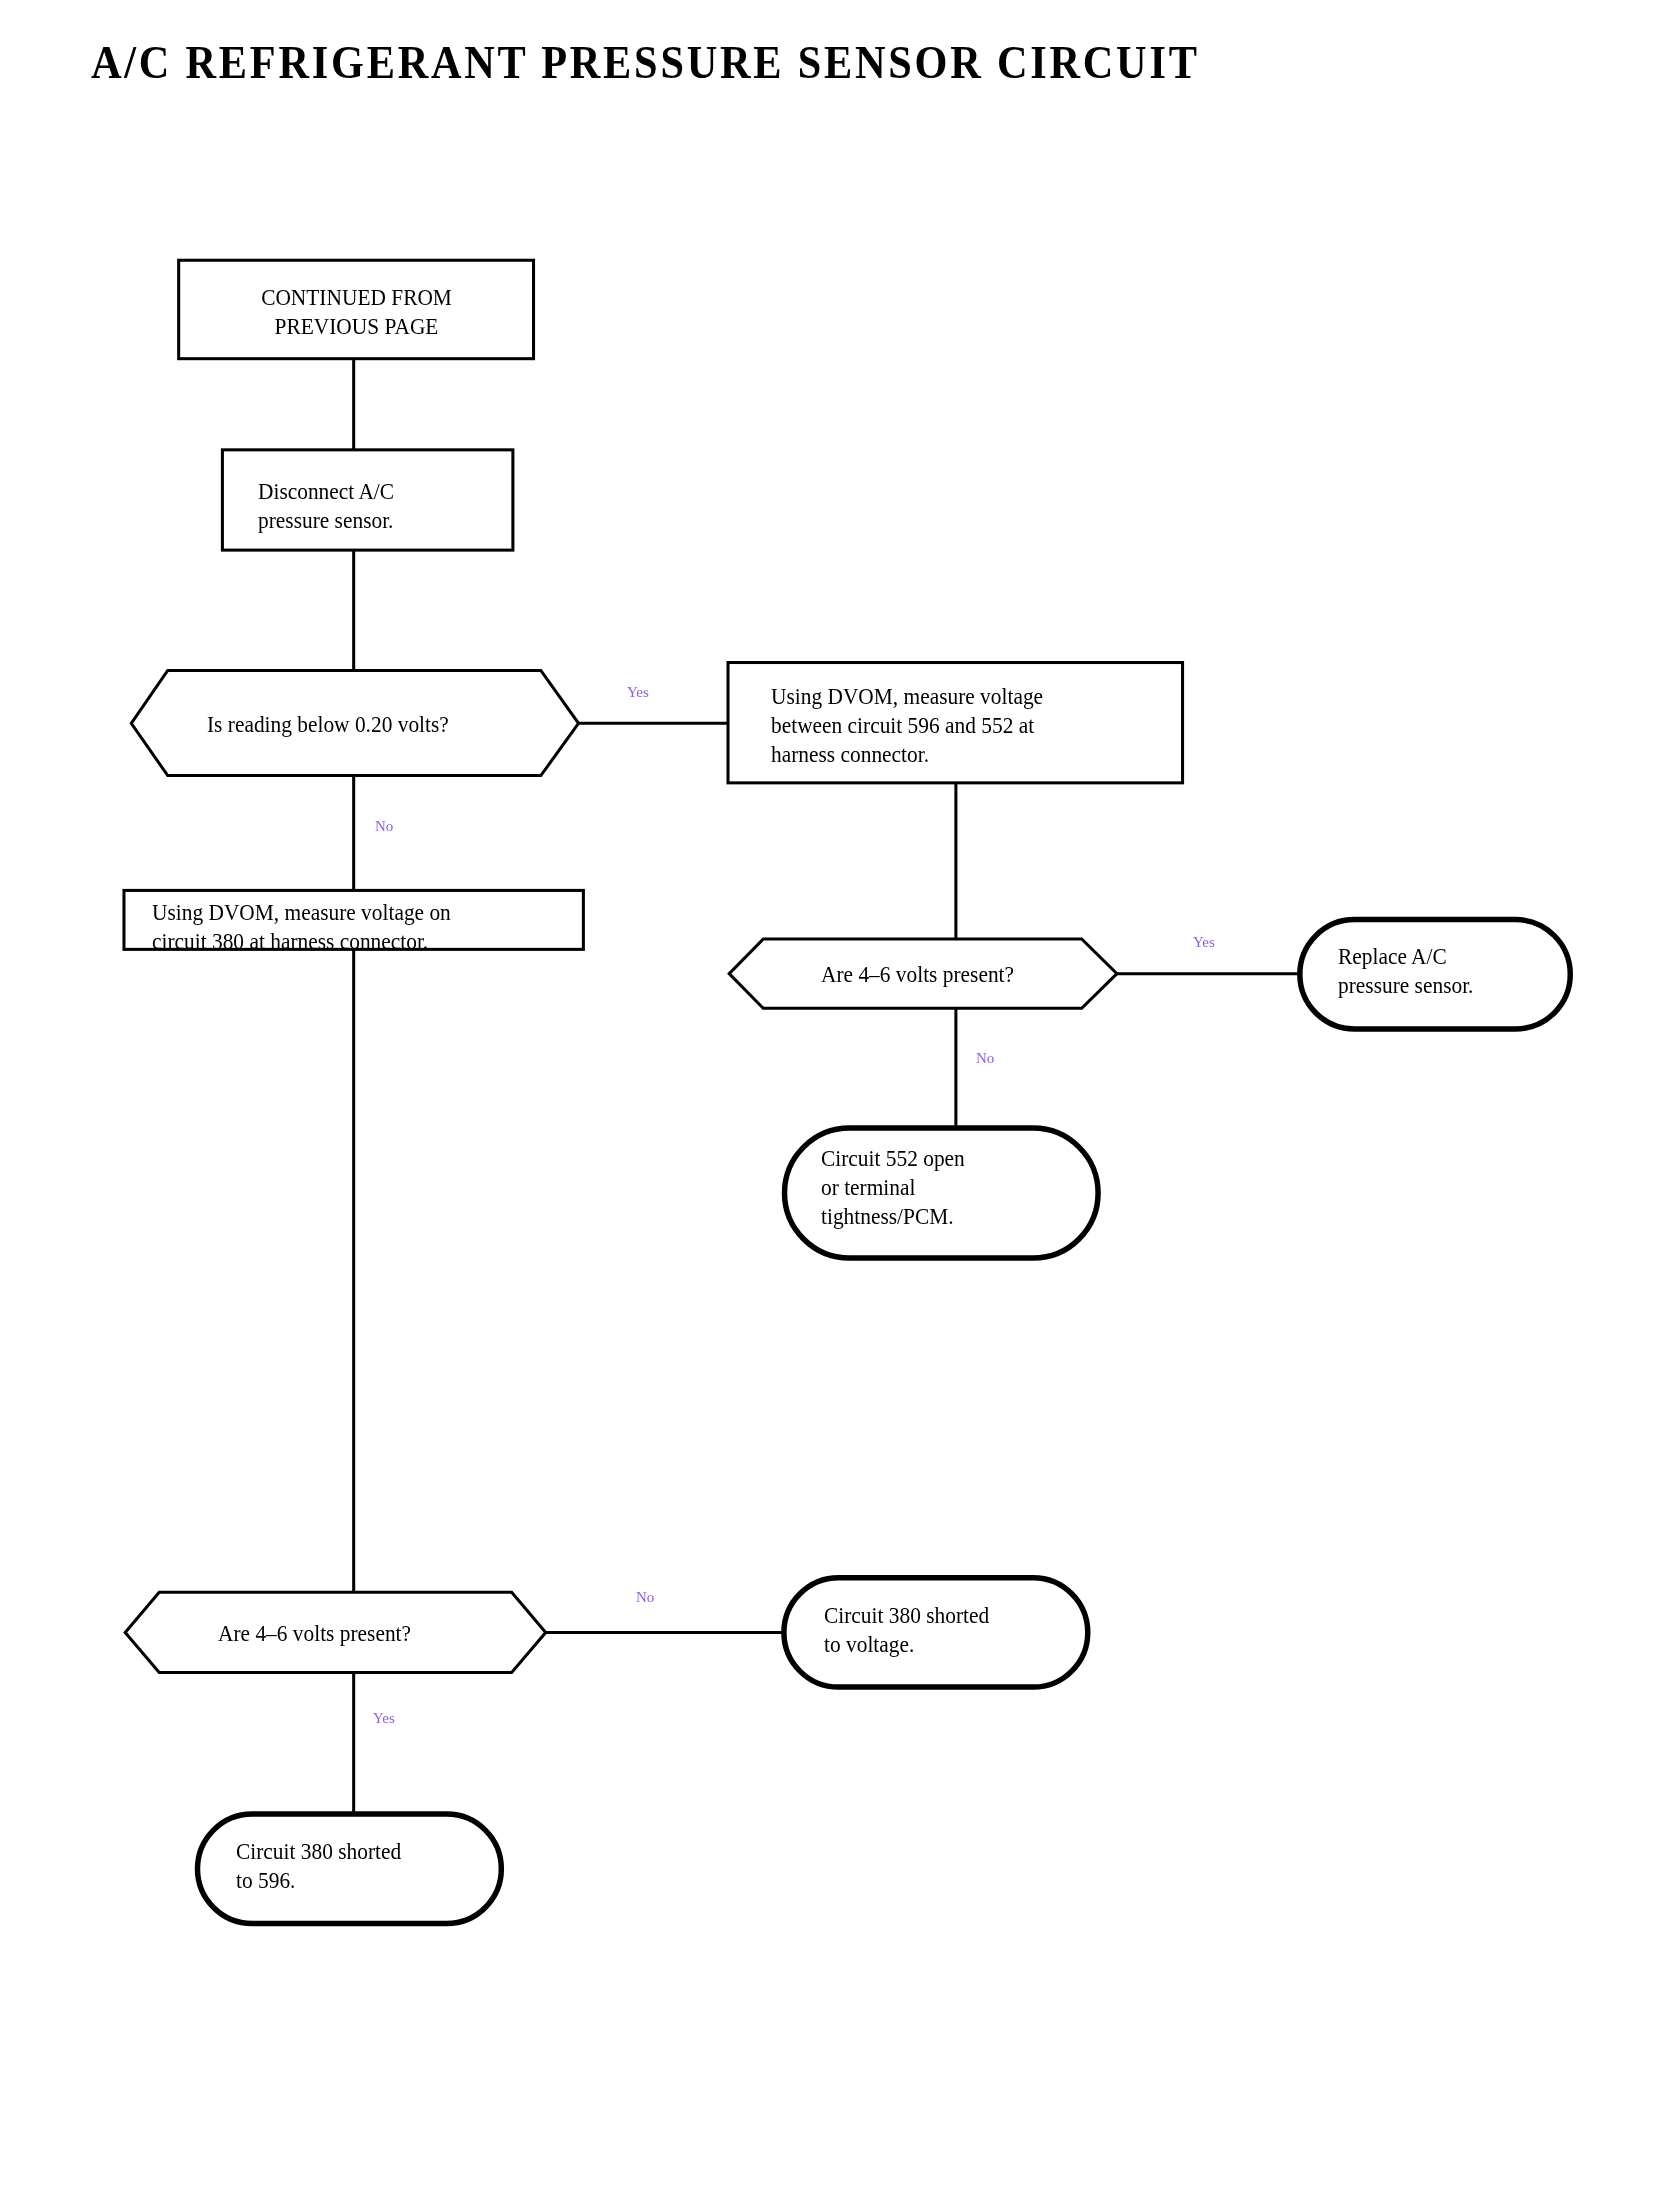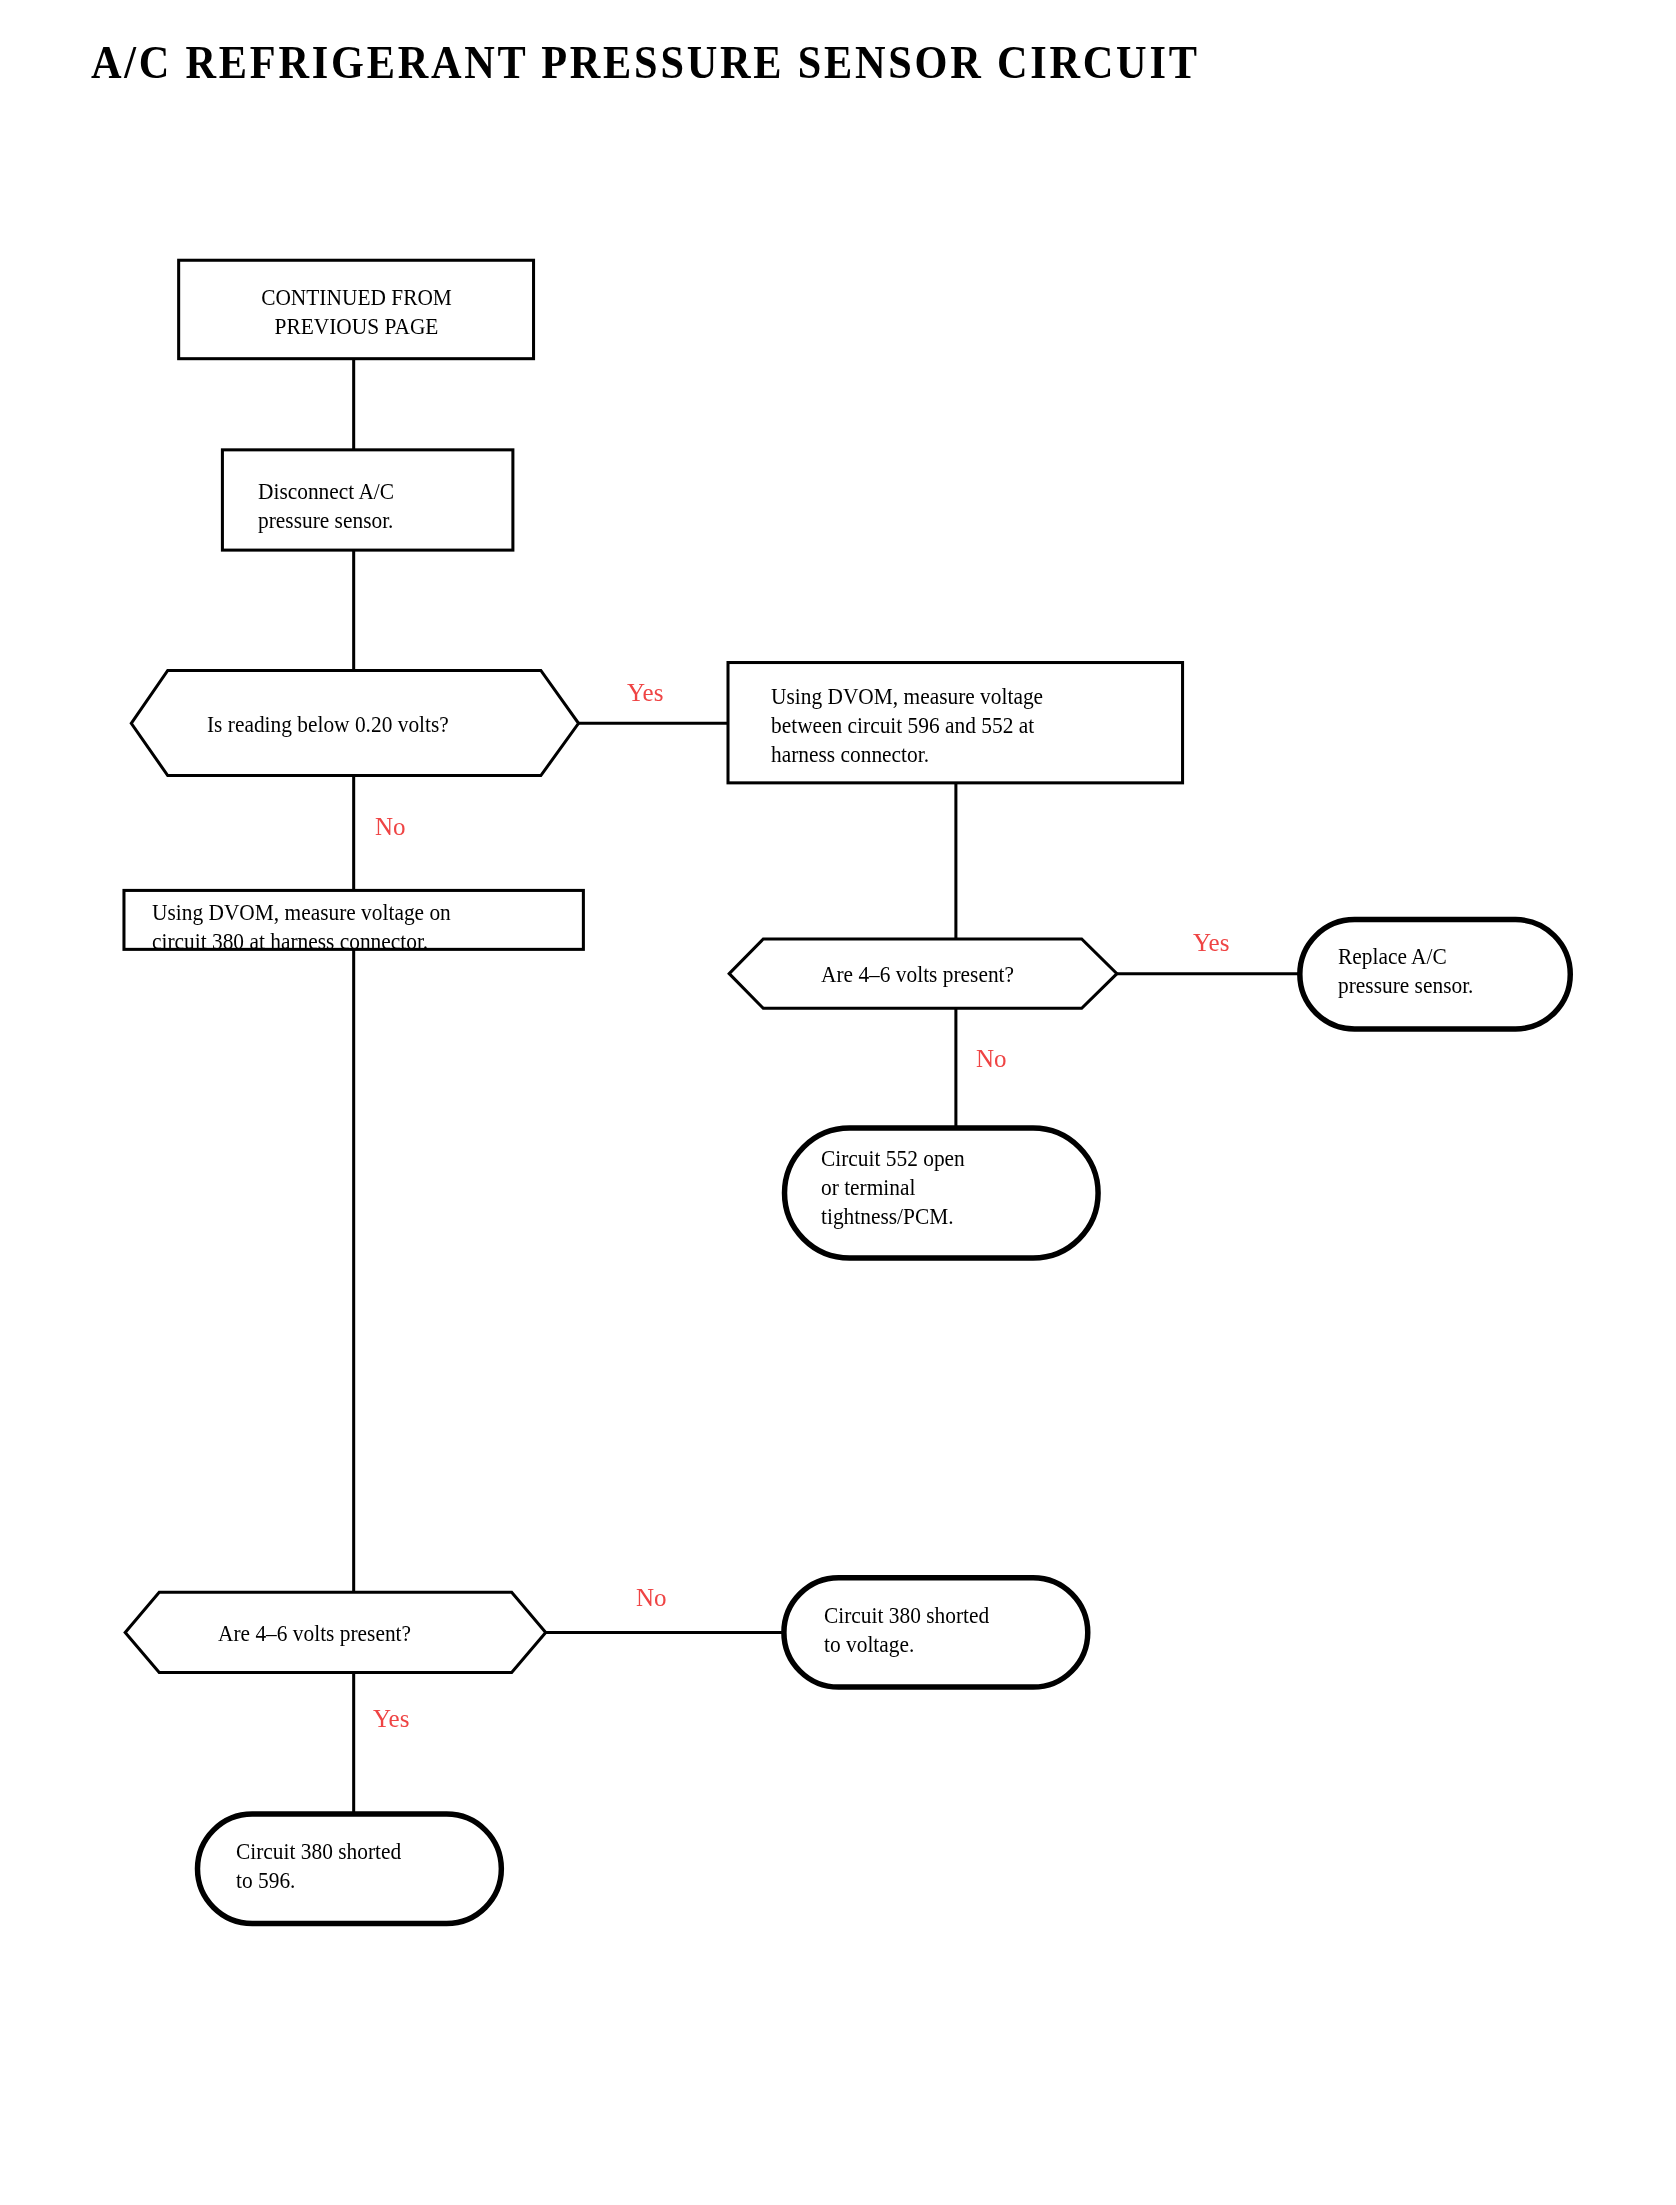--- a/index.html
+++ b/index.html
@@ -83,23 +83,23 @@
     white-space: pre-line;
   }
   .node-text.centered {
     text-align: center;
     transform-origin: center top;
   }
 
   .edge-label {
     position: absolute;
     font-family: "Liberation Serif", "DejaVu Serif", serif;
-    font-size: 25px;
+    font-size: 15px;
     line-height: 27px;
-    color: #ef4444;
+    color: #8b5cf6;
     white-space: nowrap;
   }
 </style>
 </head>
 <body>
 
 <div id="page">
 
   <div class="page-title">A/C REFRIGERANT PRESSURE SENSOR CIRCUIT</div>
 

